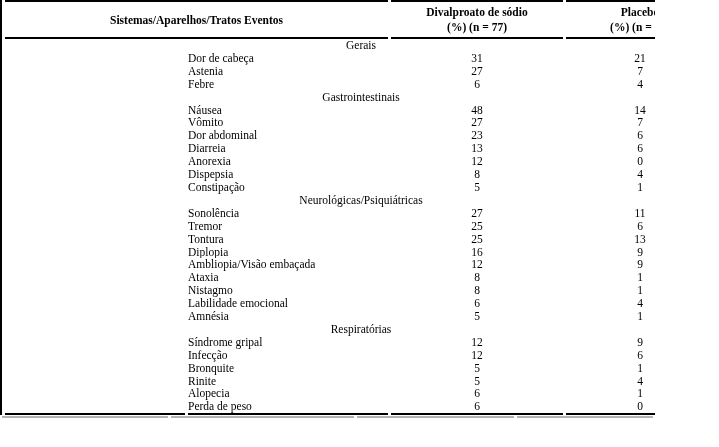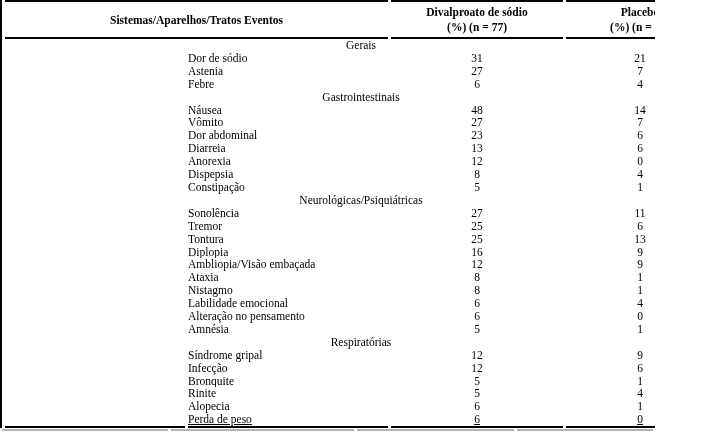--- a/index.html
+++ b/index.html
@@ -56,21 +56,20 @@
     padding-left: 3px;
   }
   td.event {
     text-align: left;
   }
   td.num {
     text-align: center;
   }
   tr.last-row td {
     border-bottom: 2px solid #000000;
-    text-decoration: underline;
   }
   .gray-line {
     display: flex;
     gap: 3px;
     margin: 1px 2px 0 2px;
     height: 2px;
   }
   .gray-line .seg {
     background: #b3b3b3;
     height: 2px;
@@ -107,21 +106,21 @@
             <div>(%) (n = 70)</div>
           </th>
         </tr>
       </thead>
       <tbody id="tbody">
           <tr>
             <td colspan="4" class="category">Gerais</td>
           </tr>
           <tr>
             <td class="spacer"></td>
-            <td class="event">Dor de sódio</td>
+            <td class="event">Dor de cabeça</td>
             <td class="num">31</td>
             <td class="num">21</td>
           </tr>
           <tr>
             <td class="spacer"></td>
             <td class="event">Astenia</td>
             <td class="num">27</td>
             <td class="num">7</td>
           </tr>
           <tr>
@@ -218,26 +217,20 @@
             <td class="spacer"></td>
             <td class="event">Nistagmo</td>
             <td class="num">8</td>
             <td class="num">1</td>
           </tr>
           <tr>
             <td class="spacer"></td>
             <td class="event">Labilidade emocional</td>
             <td class="num">6</td>
             <td class="num">4</td>
-          </tr>
-          <tr>
-            <td class="spacer"></td>
-            <td class="event">Alteração no pensamento</td>
-            <td class="num">6</td>
-            <td class="num">0</td>
           </tr>
           <tr>
             <td class="spacer"></td>
             <td class="event">Amnésia</td>
             <td class="num">5</td>
             <td class="num">1</td>
           </tr>
           <tr>
             <td colspan="4" class="category">Respiratórias</td>
           </tr>

